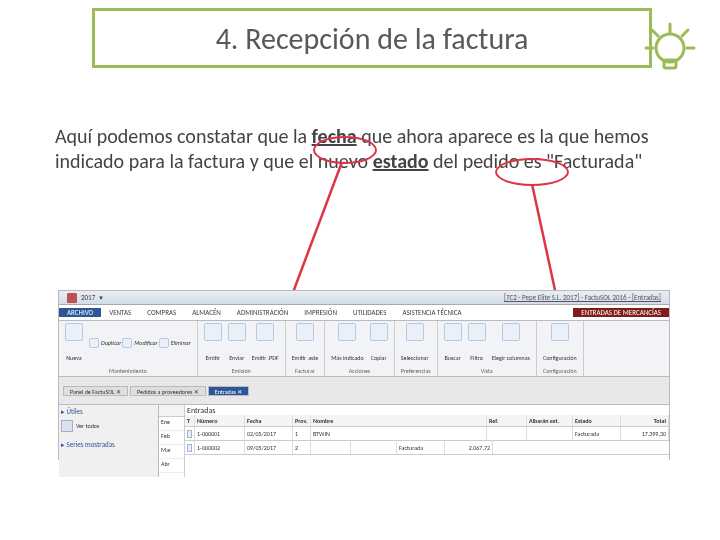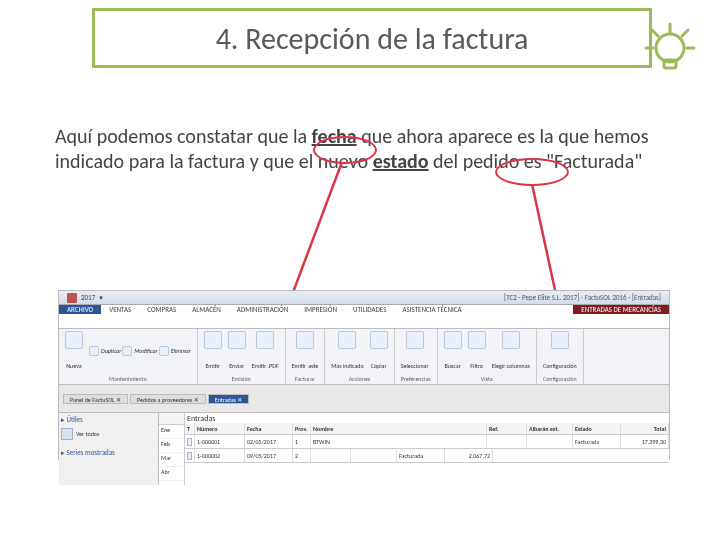--- a/index.html
+++ b/index.html
@@ -25,24 +25,24 @@
     position: absolute; top: 290px; left: 58px; width: 612px; height: 170px;
     border: 1px solid #bbb; background: #f7f7f7; font-size: 8px; color: #333;
   }
   .shot .titlebar {
     height: 14px; background: linear-gradient(#e9eef5,#d3dce8); display: flex; align-items: center;
     padding: 0 8px; justify-content: space-between; border-bottom: 1px solid #aaa;
   }
   .tb-left { display: flex; gap: 4px; align-items: center; }
   .logo-sq { width: 10px; height: 10px; background: #c0504d; border-radius: 1px; }
   .tb-drop { font-size: 7px; color: #444; }
-  .tb-title { font-size: 7px; color: #555; }
+  .tb-title { font-size: 7px; color: #555; text-decoration: underline; }
 
   .ribbon-tabs {
-    height: 24px; background: #fff; border-bottom: 1px solid #bbb; display: flex; align-items: flex-start;
+    height: 16px; background: #fff; border-bottom: 1px solid #bbb; display: flex; align-items: center;
   }
   .rtab { padding: 0 8px; font-size: 7px; display: flex; align-items: center; color: #3b3b3b; }
   .rtab.active { background: #2b579a; color: #fff; }
   .rtab.green { background: #7f1d1d; color: #fff; margin-left: auto; }
 
   .ribbon {
     height: 56px; background: #f1f3f6; border-bottom: 1px solid #bbb; display: flex;
   }
   .rgroup { border-right: 1px solid #ccc; padding: 2px 6px 0 6px; display: flex; flex-direction: column; justify-content: space-between; }
   .rgroup .label { font-size: 6px; color: #666; text-align: center; padding: 1px 0; }

